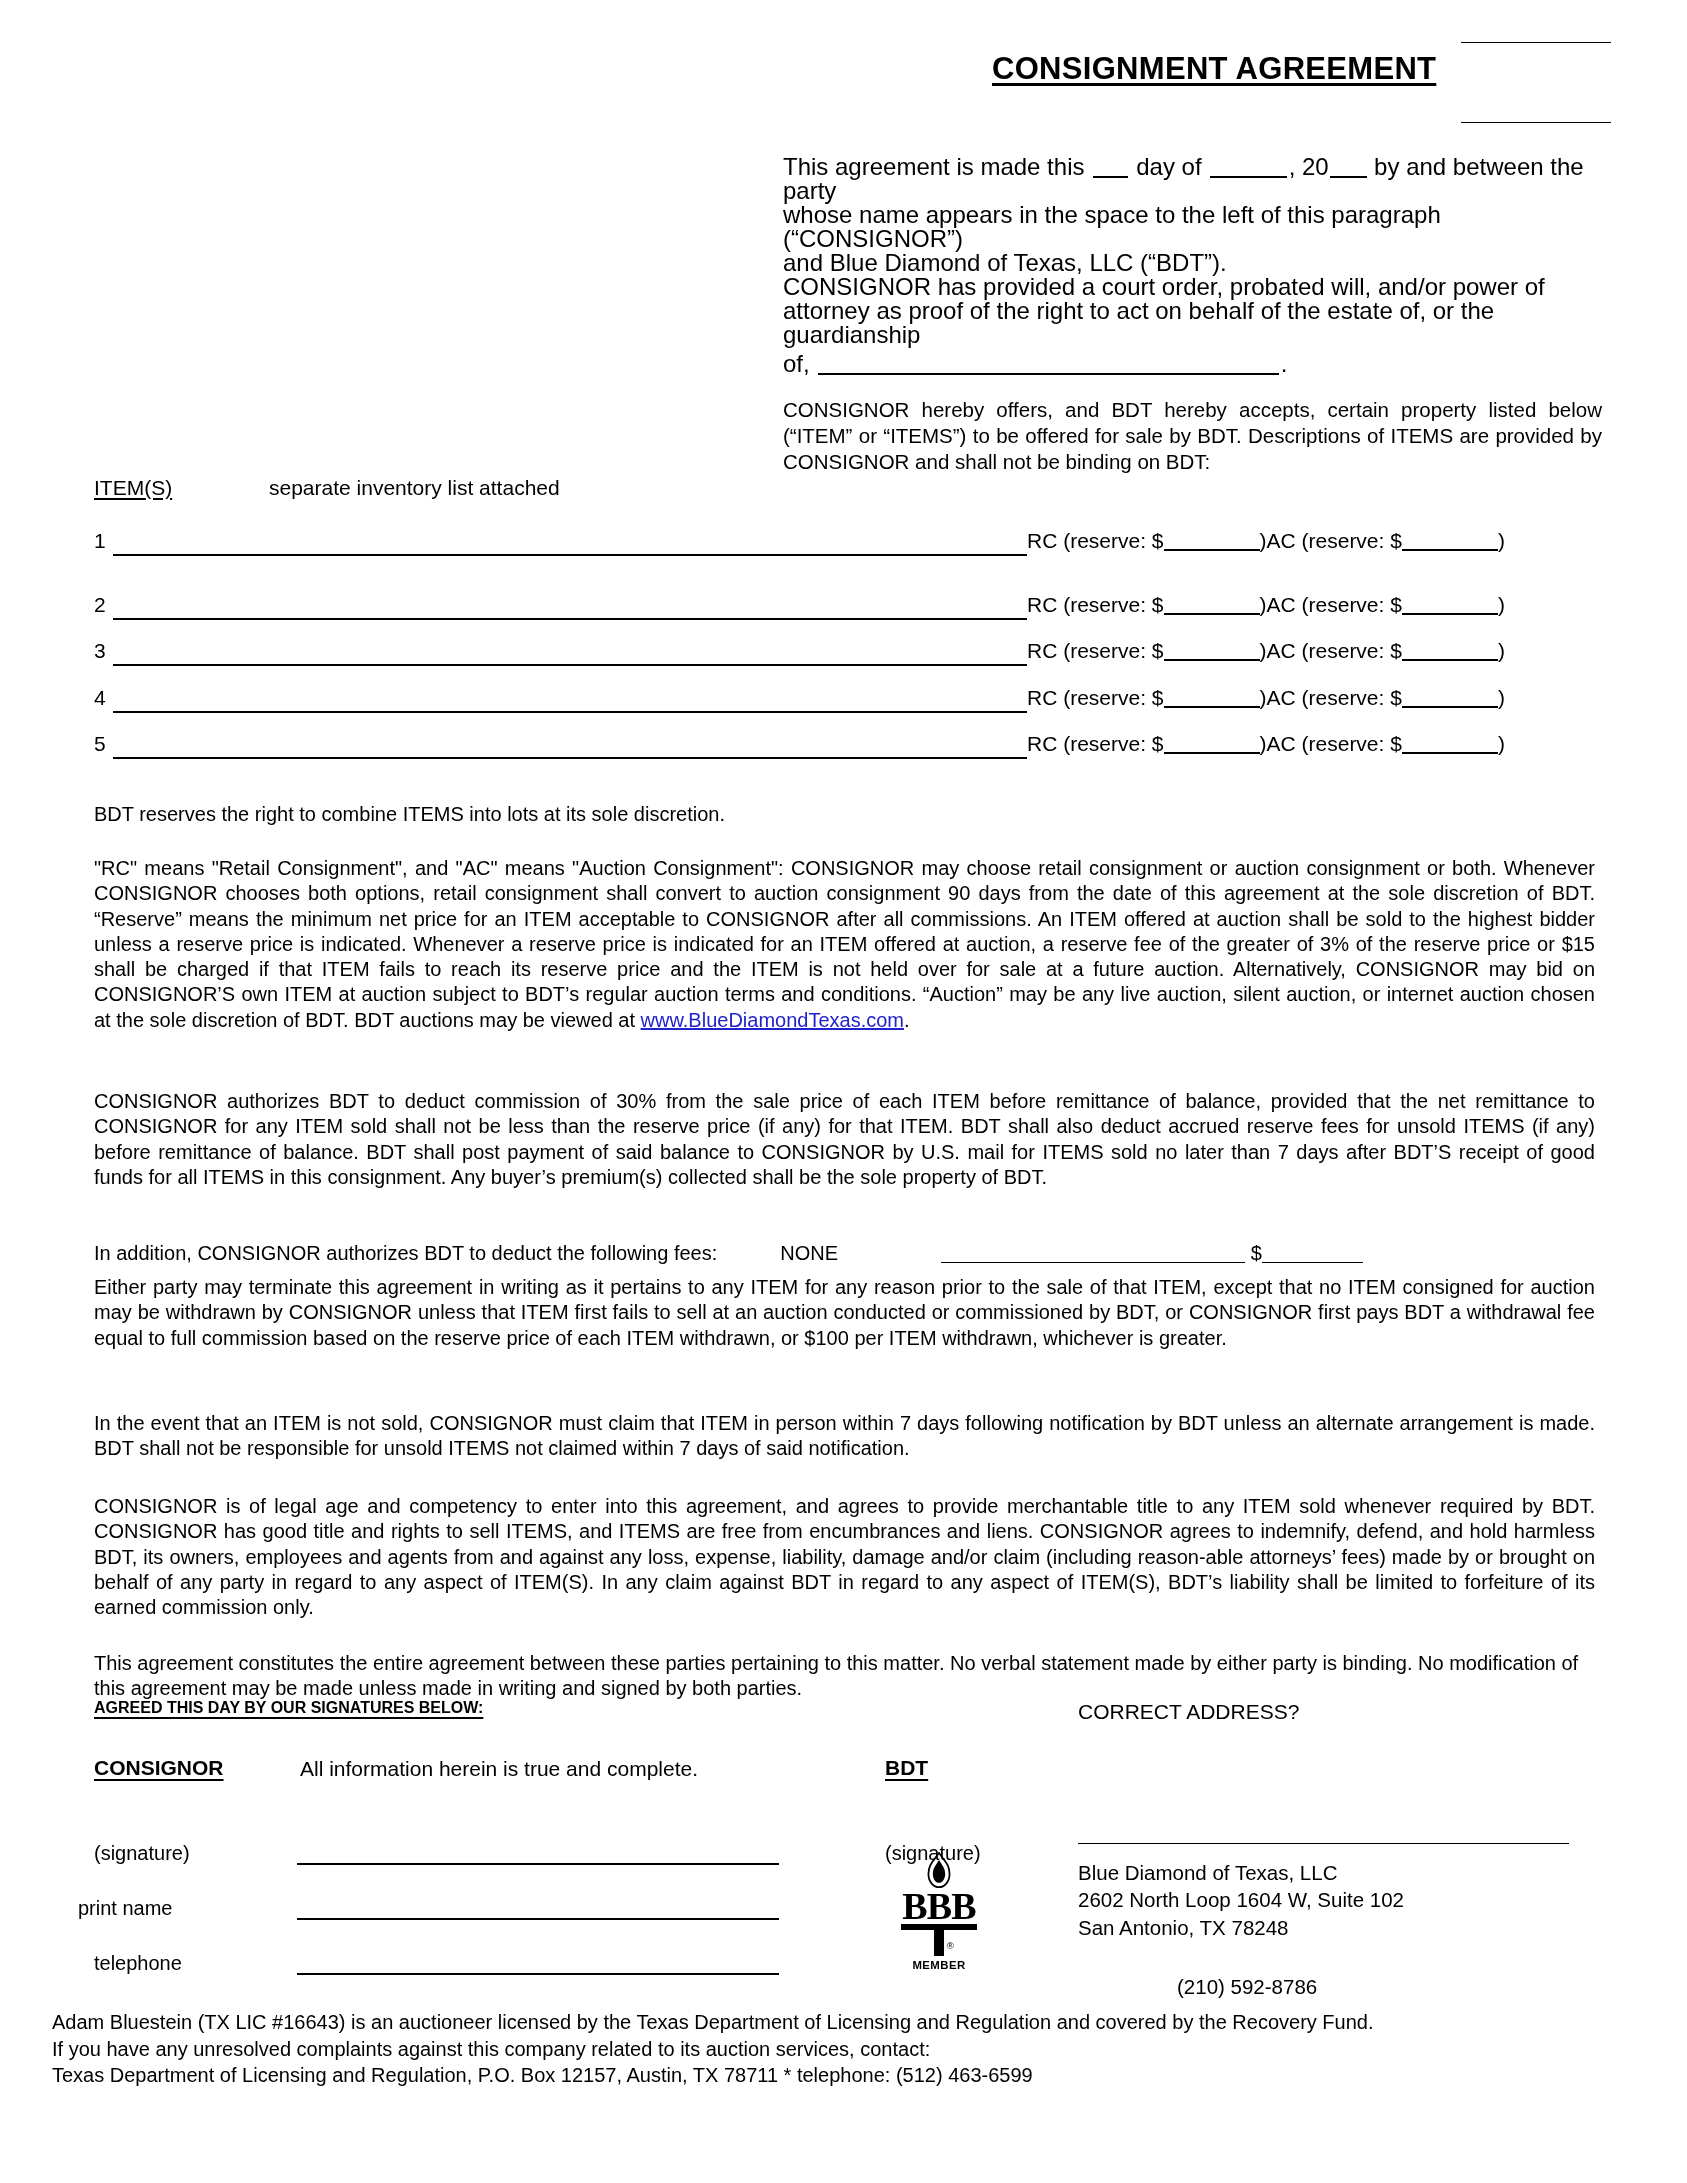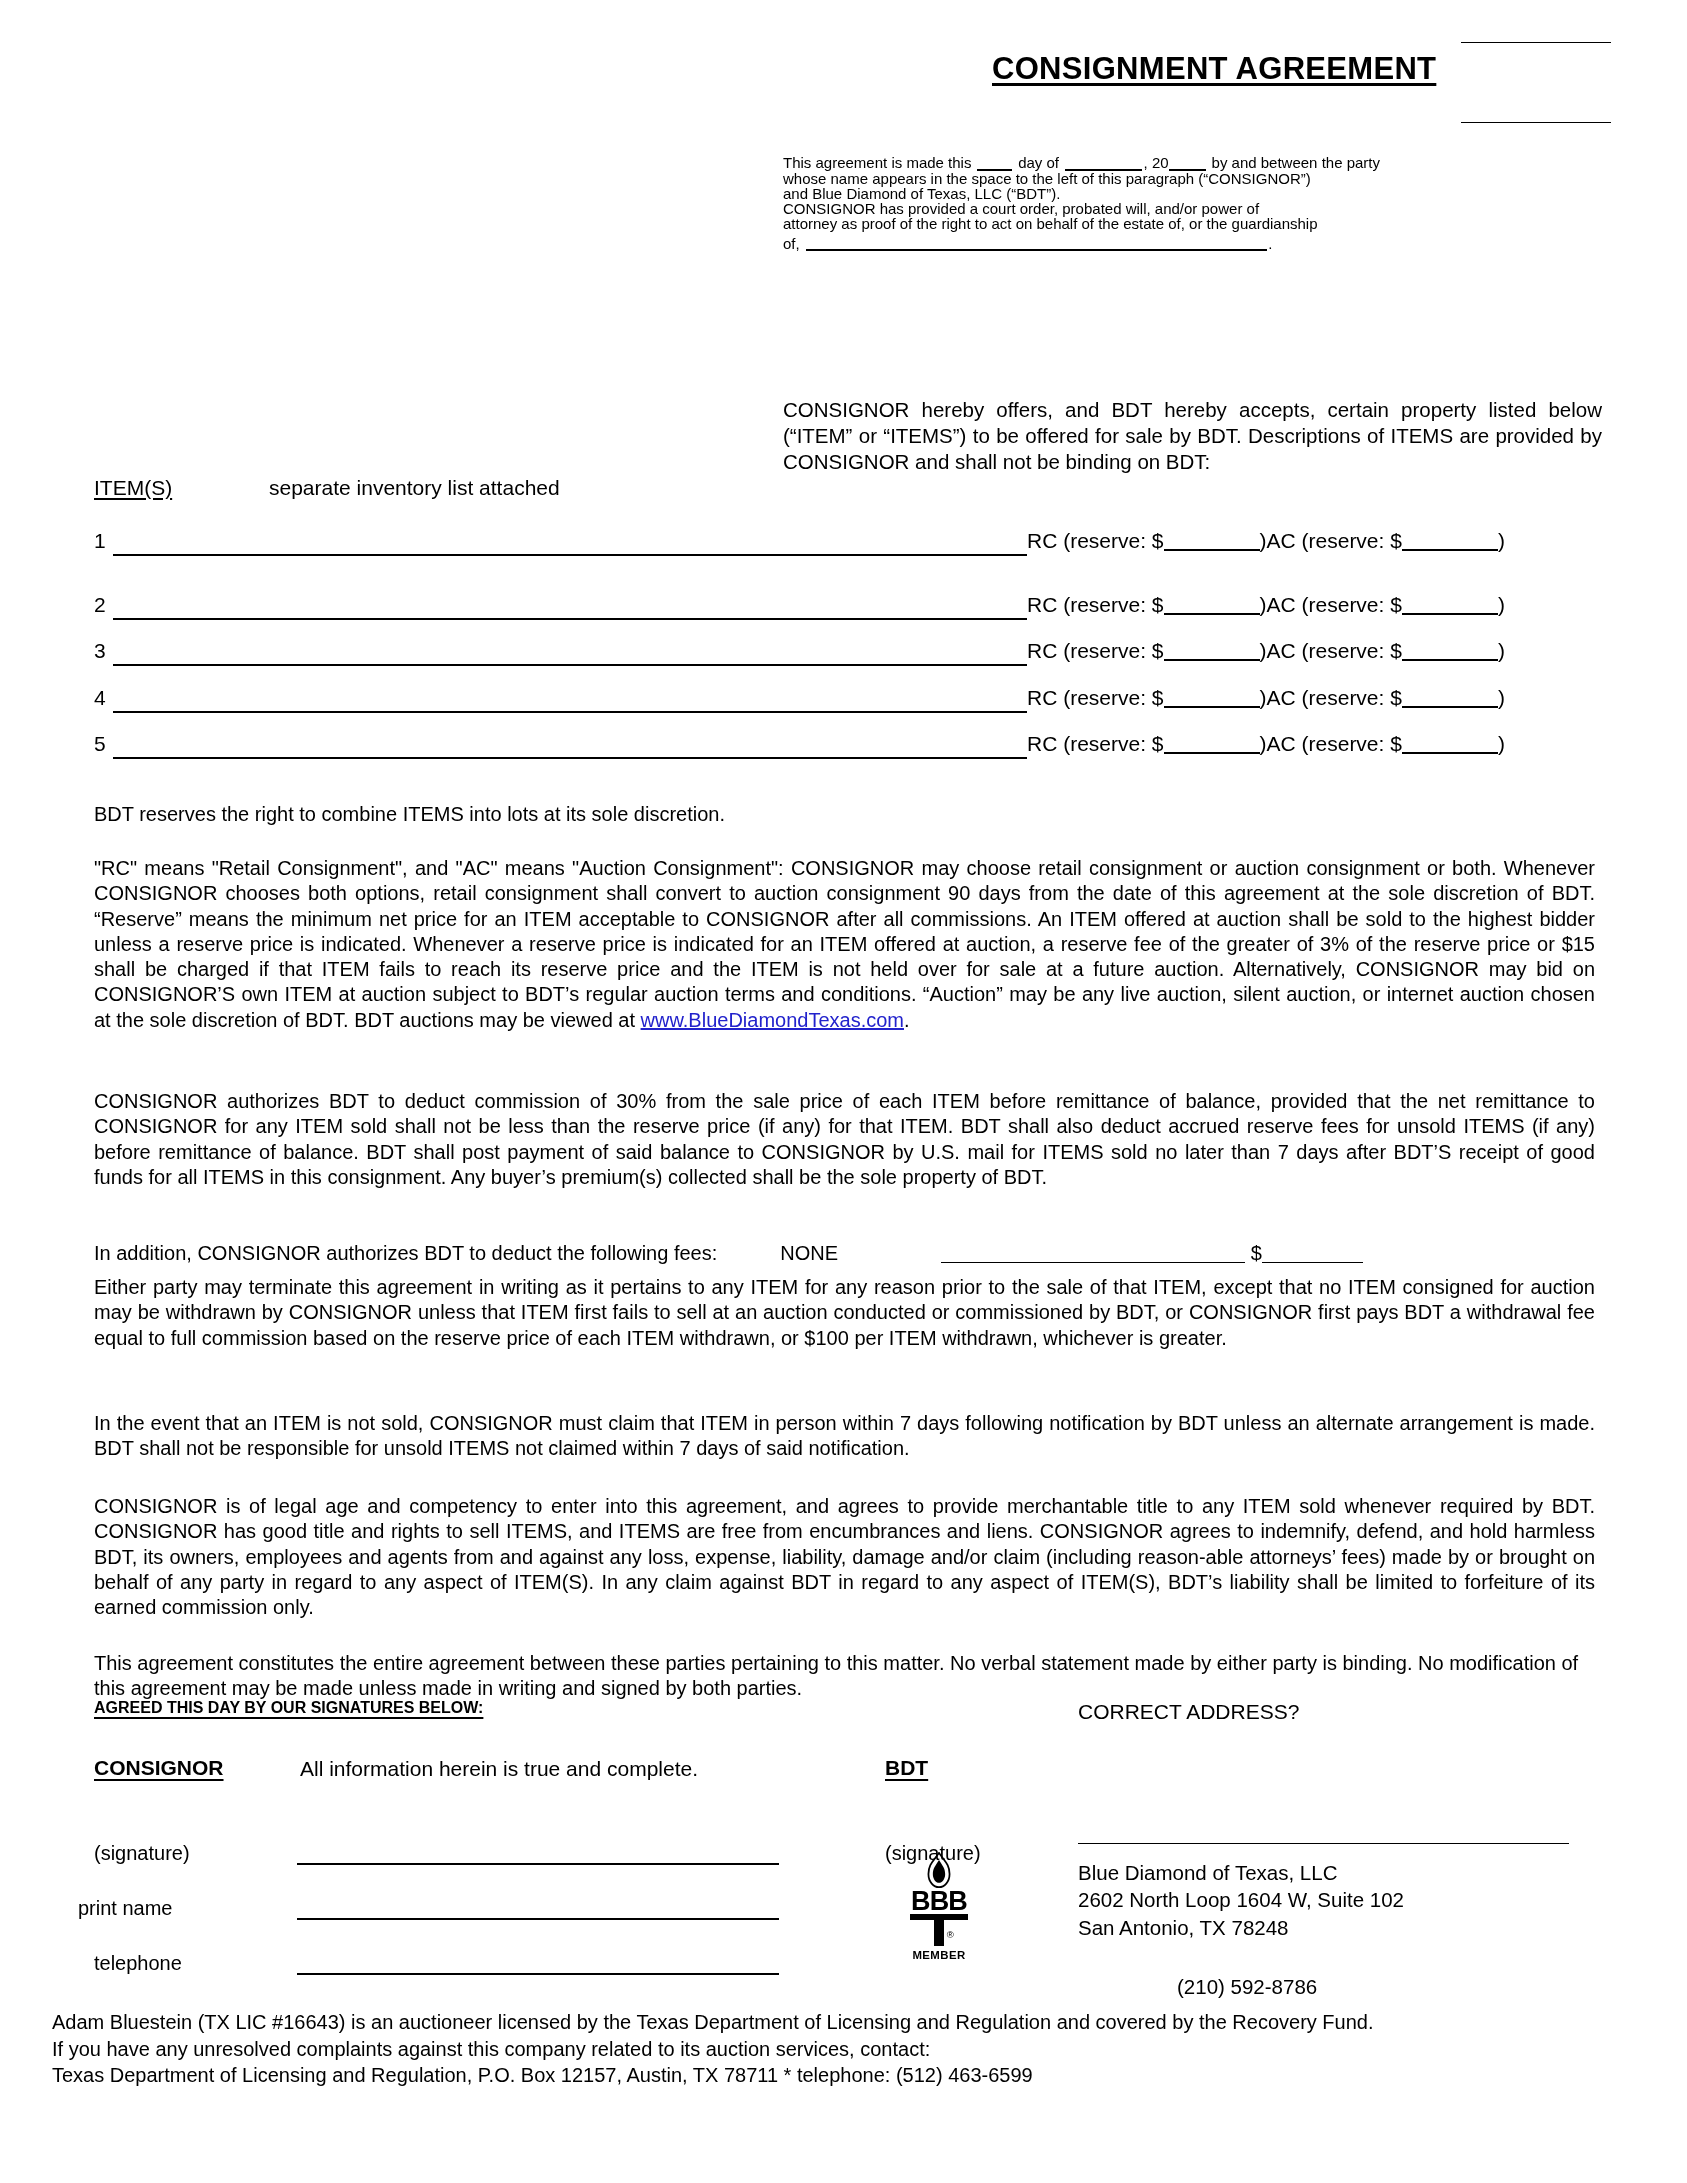--- a/index.html
+++ b/index.html
@@ -21,21 +21,21 @@
     font-size:31px; font-weight:bold; letter-spacing:0.3px;
     text-decoration:underline; text-underline-offset:4.4px;
     text-decoration-thickness:2.6px; white-space:nowrap;
   }
   .hdr-blank-1{ position:absolute; left:1461px; top:42px; width:150px; border-bottom:1.7px solid #000; }
   .hdr-blank-2{ position:absolute; left:1461px; top:122px; width:150px; border-bottom:1.7px solid #000; }
 
   
   .intro{
     position:absolute; left:783px; top:155px; width:815px;
-    font-size:15px; line-height:1.0;
+    font-size:24px; line-height:1.0;
   }
   .intro p{ margin:0 0 0 0; }
   .ln-loose{ margin-bottom:26px; }
   .u-short{ display:inline-block; width:35px; border-bottom:2.2px solid #000; vertical-align:-2.6px; margin:0 1.7px; }
   .u-mid{ display:inline-block; width:77px; border-bottom:2.2px solid #000; vertical-align:-2.6px; margin:0 1.7px; }
   .u-tiny{ display:inline-block; width:37px; border-bottom:2.2px solid #000; vertical-align:-2.6px; margin:0 0.9px; }
   .u-long{ display:inline-block; width:461px; border-bottom:2.2px solid #000; vertical-align:-2.6px; margin:0 1.7px; }
 
   .offer{
     position:absolute; left:783px; top:397px; width:819px;
@@ -83,22 +83,22 @@
     text-decoration:underline; text-underline-offset:3.5px; text-decoration-thickness:2.2px;
   }
 
   .sig-lbl{ position:absolute; font-size:20px; }
   .sig-line{ position:absolute; border-bottom:2.2px solid #000; }
 
   
   .bbb{ position:absolute; left:885px; top:1852px; width:108px; text-align:center; }
   .bbb .flame{ display:block; margin:0 auto; }
   .bbb .letters{
-    font-family:Liberation Sans, sans-serif; font-weight:bold;
-    font-size:27px; line-height:0.92; letter-spacing:-0.9px;
+    font-family:Liberation Serif, serif; font-weight:bold;
+    font-size:38px; line-height:0.92; letter-spacing:-0.9px;
     border-bottom:6.1px solid #000; display:inline-block; padding:0 0.9px;
   }
   .bbb .stem{ width:10.5px; height:26px; background:#000; margin:0 auto; position:relative; }
   .bbb .reg{ position:absolute; left:13px; top:9.6px; font-size:9.6px; font-family:"Liberation Sans",sans-serif; font-weight:normal;}
   .bbb .member{ font-size:11.4px; font-weight:bold; letter-spacing:0.4px; margin-top:3.5px; }
 
   .addr{ position:absolute; left:1078px; top:1859px; font-size:20.5px; line-height:1.34; }
   .addr-rule{ position:absolute; left:1078px; top:1843px; width:491px; border-bottom:1.7px solid #000; }
   .phone{ position:absolute; left:1177px; top:1975px; font-size:20.5px; }
 

